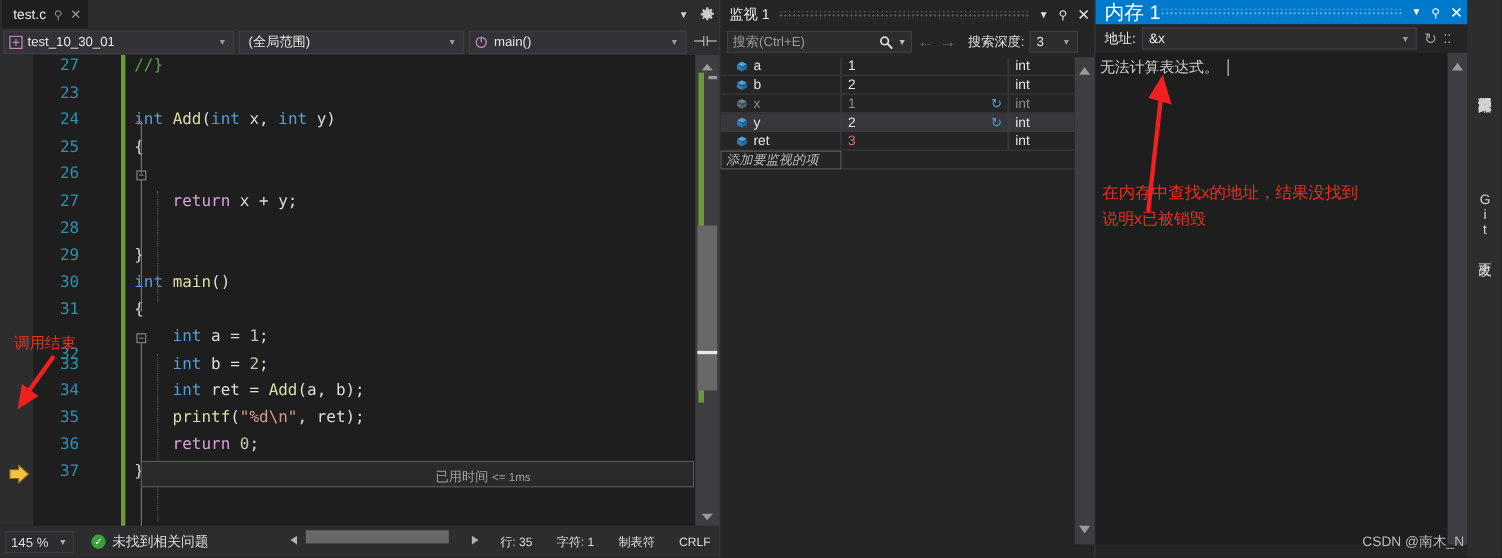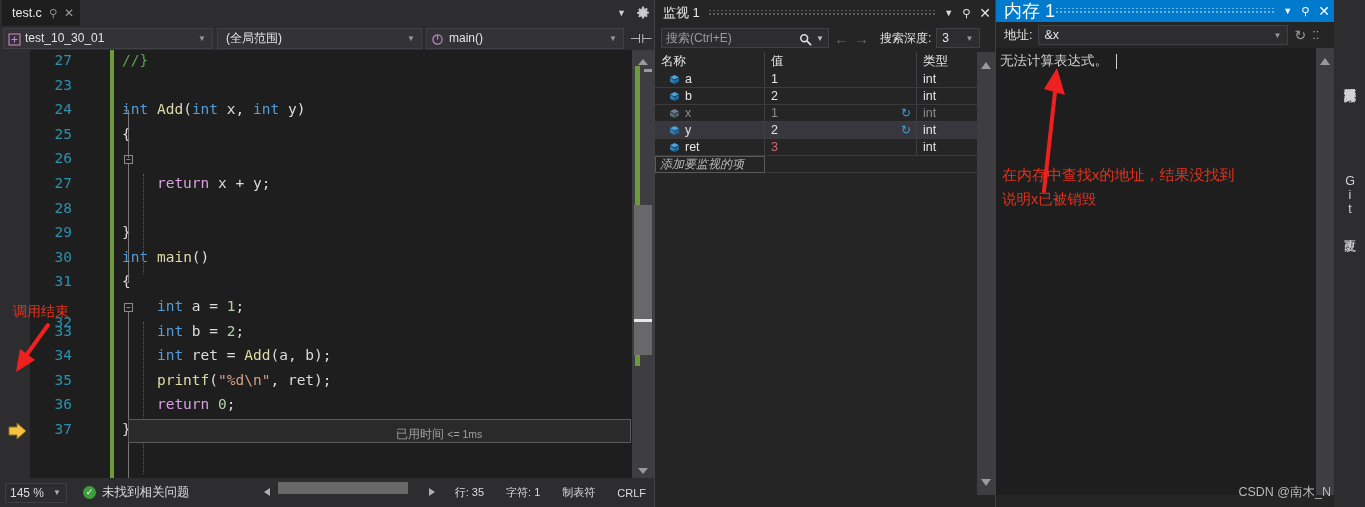--- a/index.html
+++ b/index.html
@@ -368,25 +368,20 @@
       <span class="navarrow">←</span>
       <span class="navarrow">→</span>
       <span class="depth-lbl">搜索深度:</span>
       <div class="depthbox">
         <span class="depth-val">3</span>
         <span class="combo-arrow">▼</span>
       </div>
     </div>
 
     <div class="wtable">
-      <div class="whead">
-        <div class="whc whc-name">名称</div>
-        <div class="whc whc-val">值</div>
-        <div class="whc whc-type">类型</div>
-      </div>
       <div id="watch-rows">
           <div class="wrow">
             <div class="wc wc-name">
               <span class="cube"><svg width="11" height="11" viewBox="0 0 11 11">
                   <path d="M5.5 1 L10 3.3 L5.5 5.6 L1 3.3 Z" fill="#4aa3df"></path>
                   <path d="M1 3.9 L5.5 6.2 L5.5 10 L1 7.7 Z" fill="#2b7fb8"></path>
                   <path d="M10 3.9 L5.5 6.2 L5.5 10 L10 7.7 Z" fill="#1f6a9c"></path>
                 </svg></span>
               <span>a</span>
             </div>

